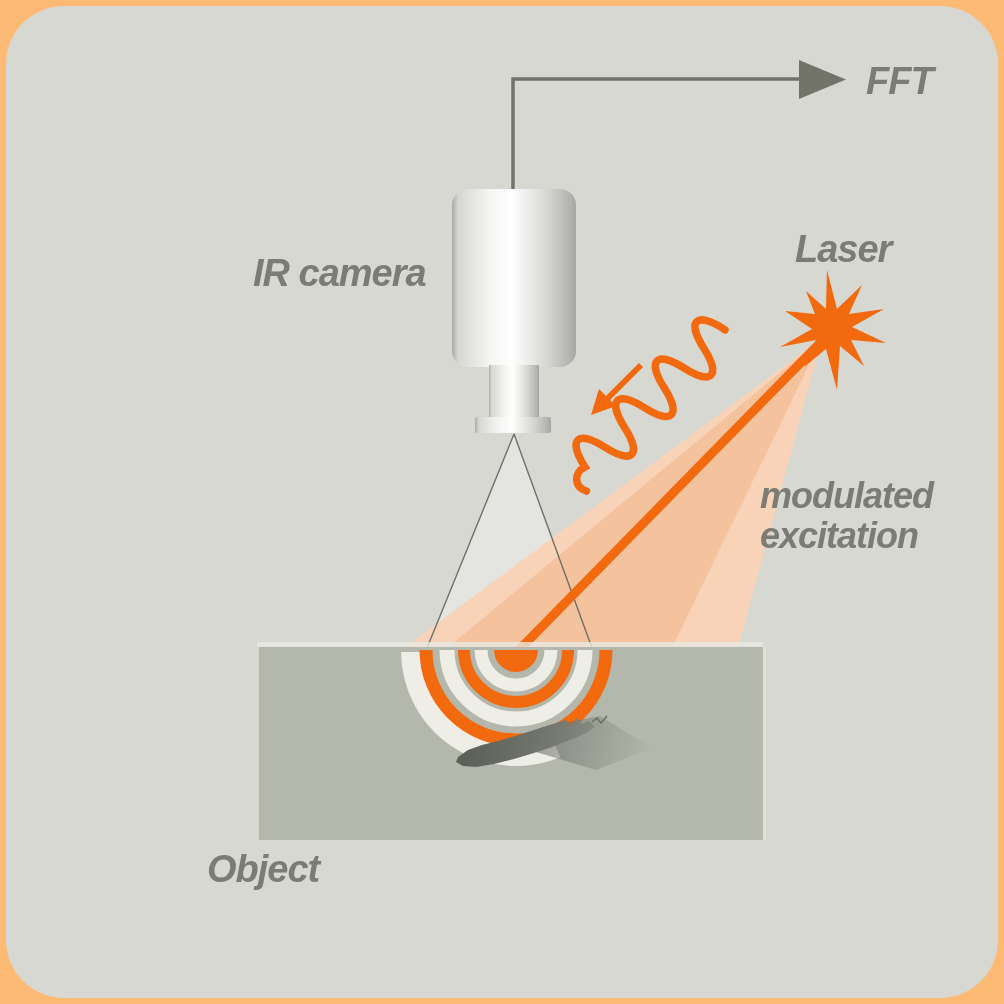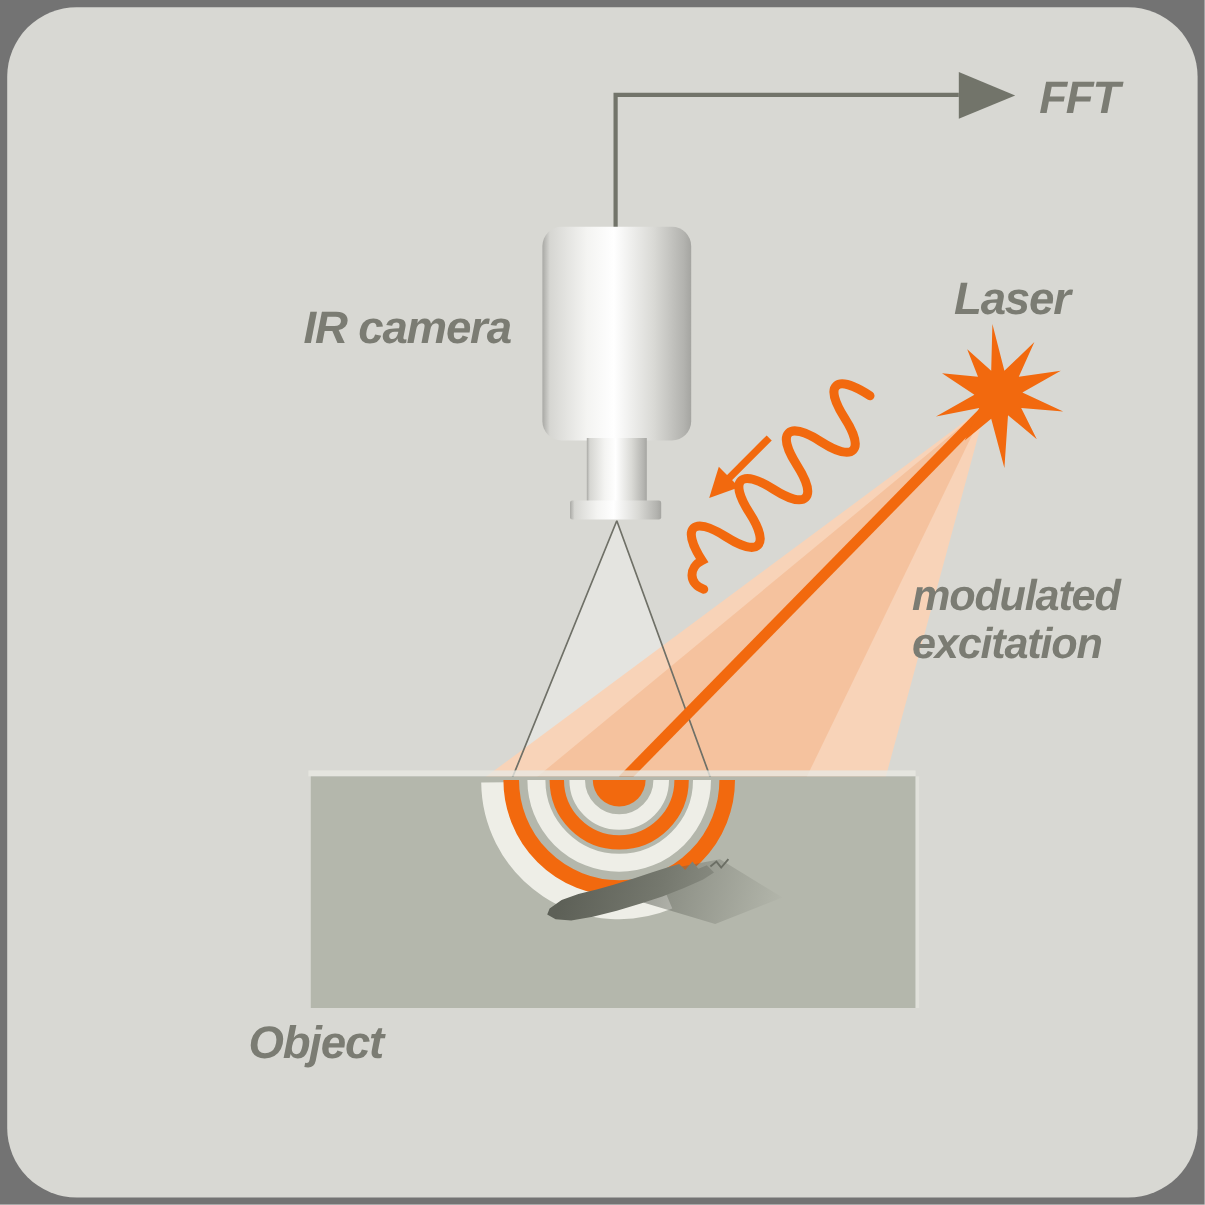--- a/index.html
+++ b/index.html
@@ -8,21 +8,21 @@
     background: #ffffff;
     width: 1004px;
     height: 1004px;
     overflow: hidden;
     font-family: "Liberation Sans", sans-serif;
   }
   .stage {
     position: relative;
     width: 1004px;
     height: 1004px;
-    background: #737373;
+    background: #fdba74;
   }
   svg.diagram {
     position: absolute;
     left: 0;
     top: 0;
     width: 1004px;
     height: 1004px;
     display: block;
   }
   text.diagram-label {

